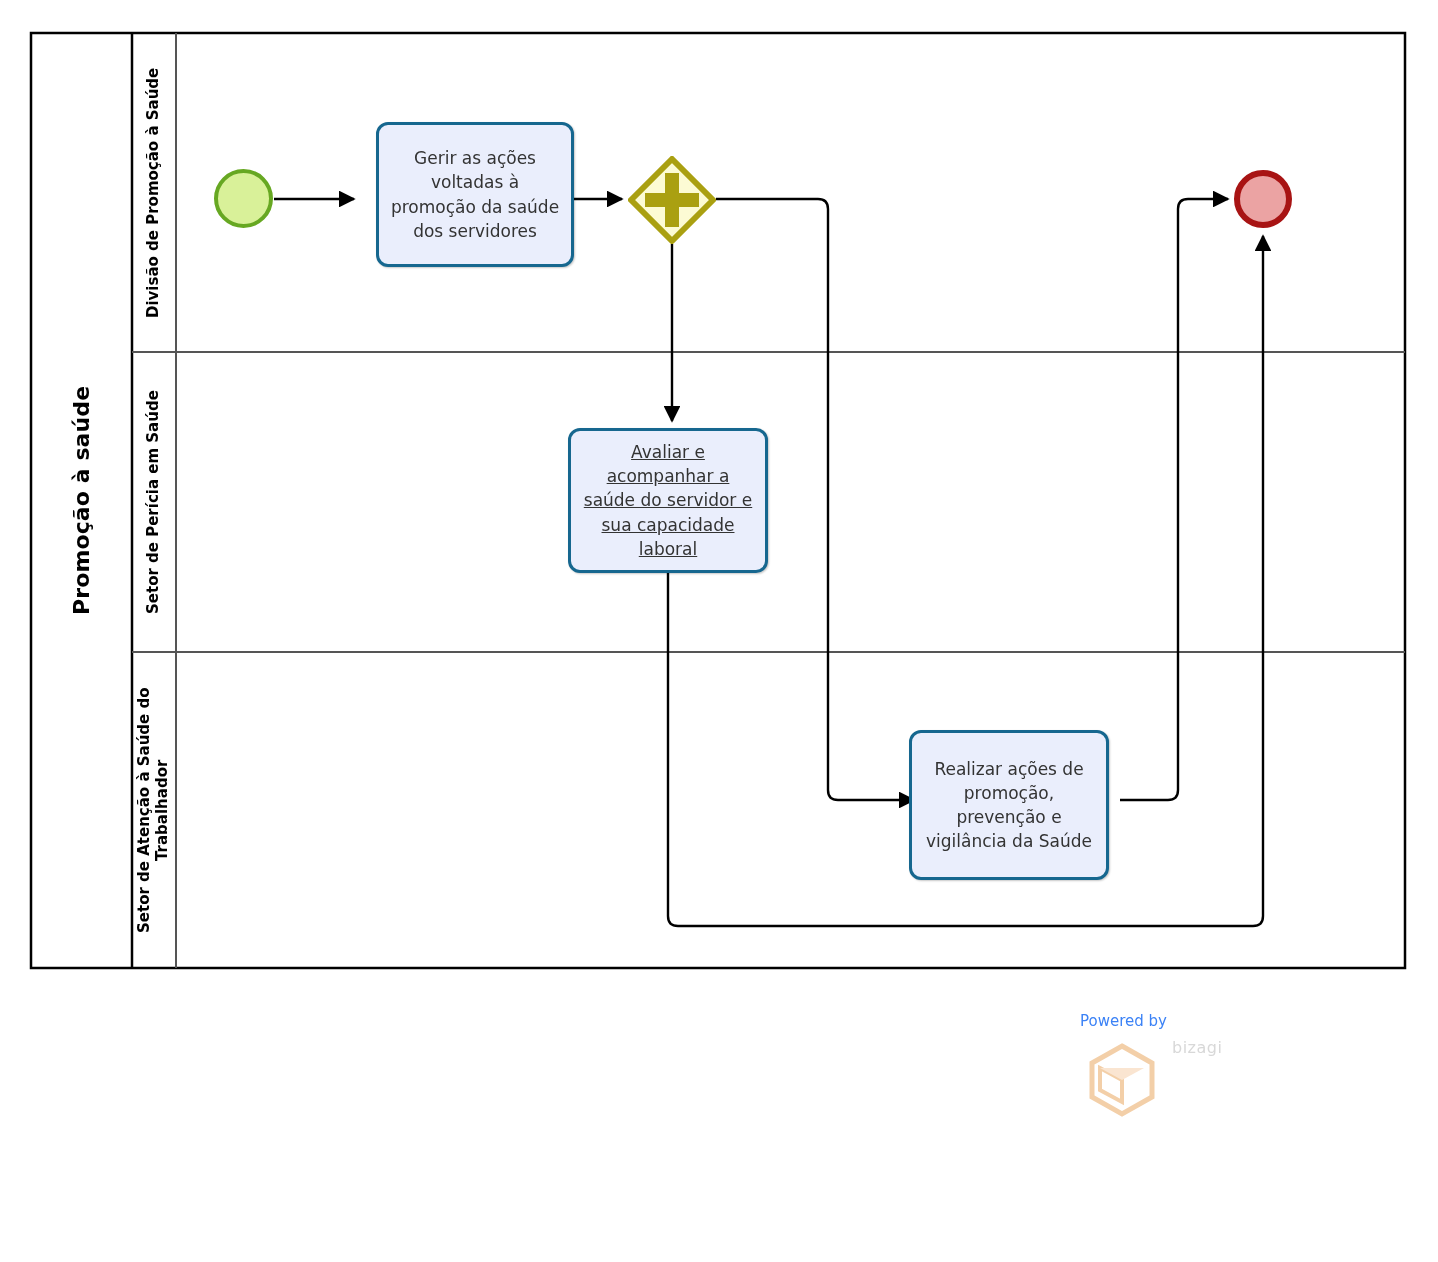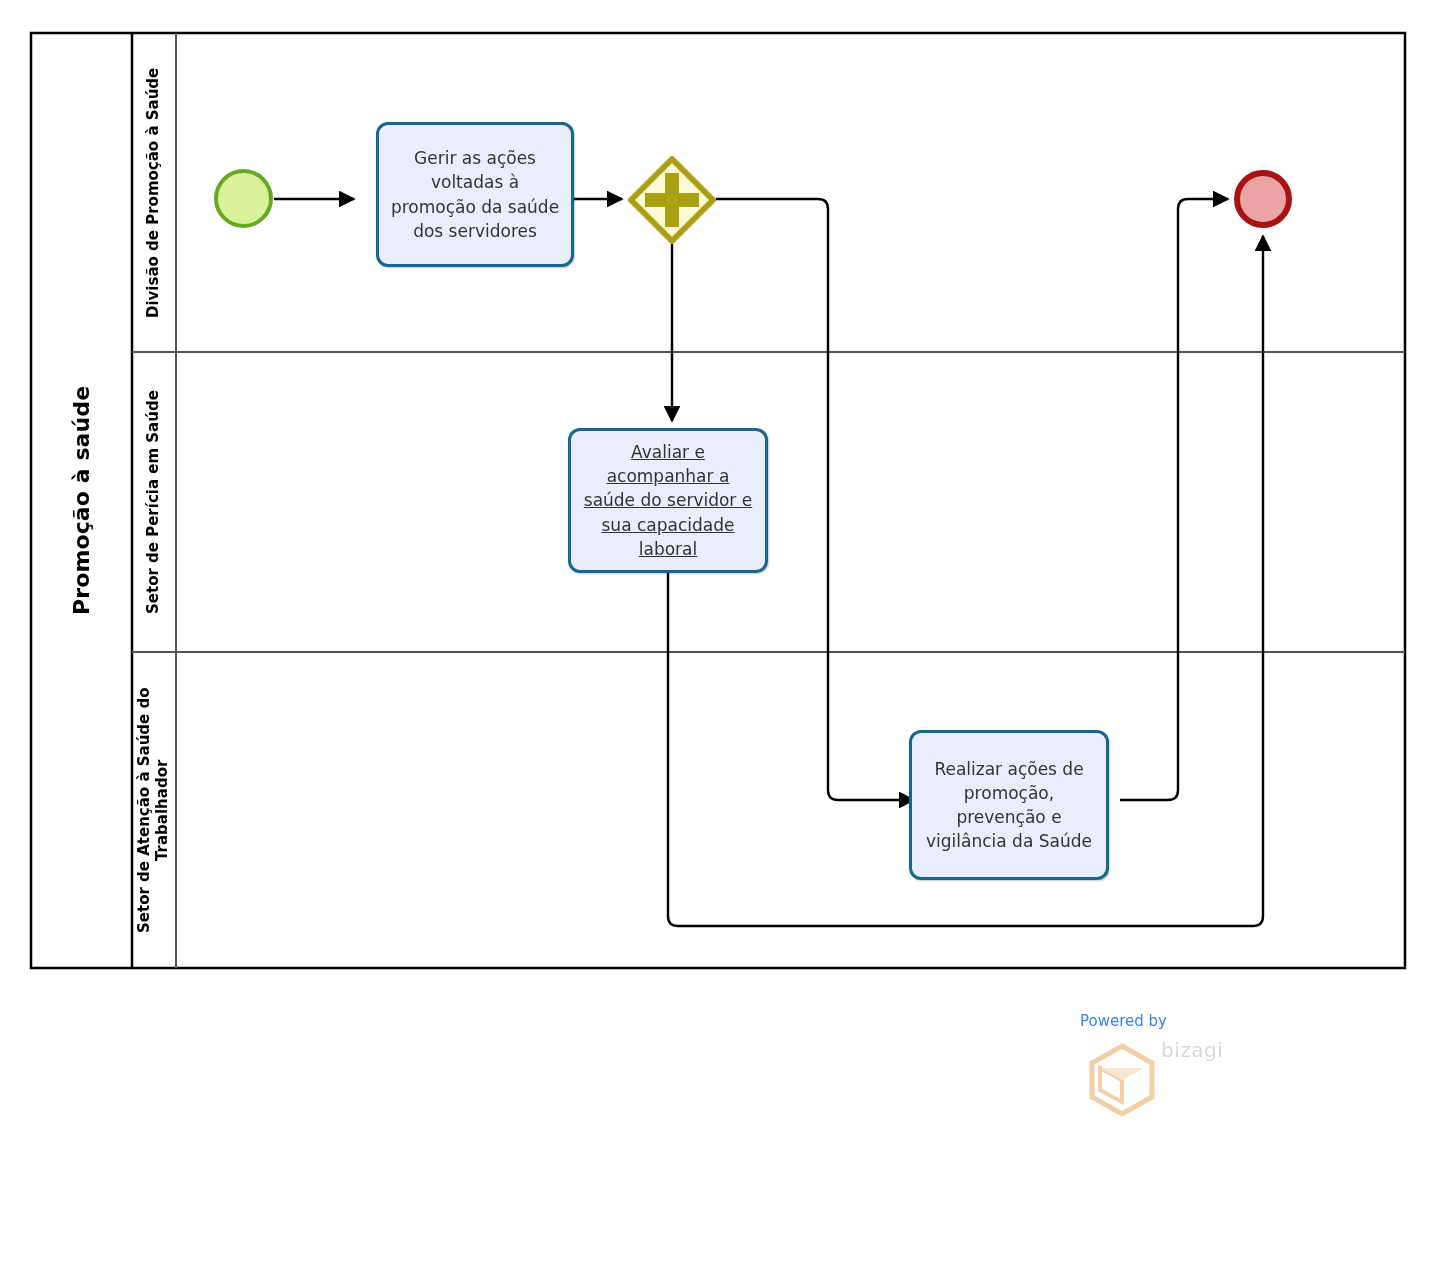--- a/index.html
+++ b/index.html
@@ -113,23 +113,23 @@
   #watermark-powered {
     position: absolute;
     left: 0px;
     top: 0px;
     font-size: 15px;
     color: #3b82f6;
     font-family: "DejaVu Sans", sans-serif;
   }
   #watermark-brand {
     position: absolute;
-    left: 81px;
+    left: 92px;
     top: 26px;
-    font-size: 20px;
+    font-size: 16px;
     color: #d8d8d8;
     letter-spacing: 0.5px;
   }
   #watermark-product {
     position: absolute;
     left: 92px;
     top: 44px;
     font-size: 44px;
     color: #f6cfa6;
     letter-spacing: -0.5px;

